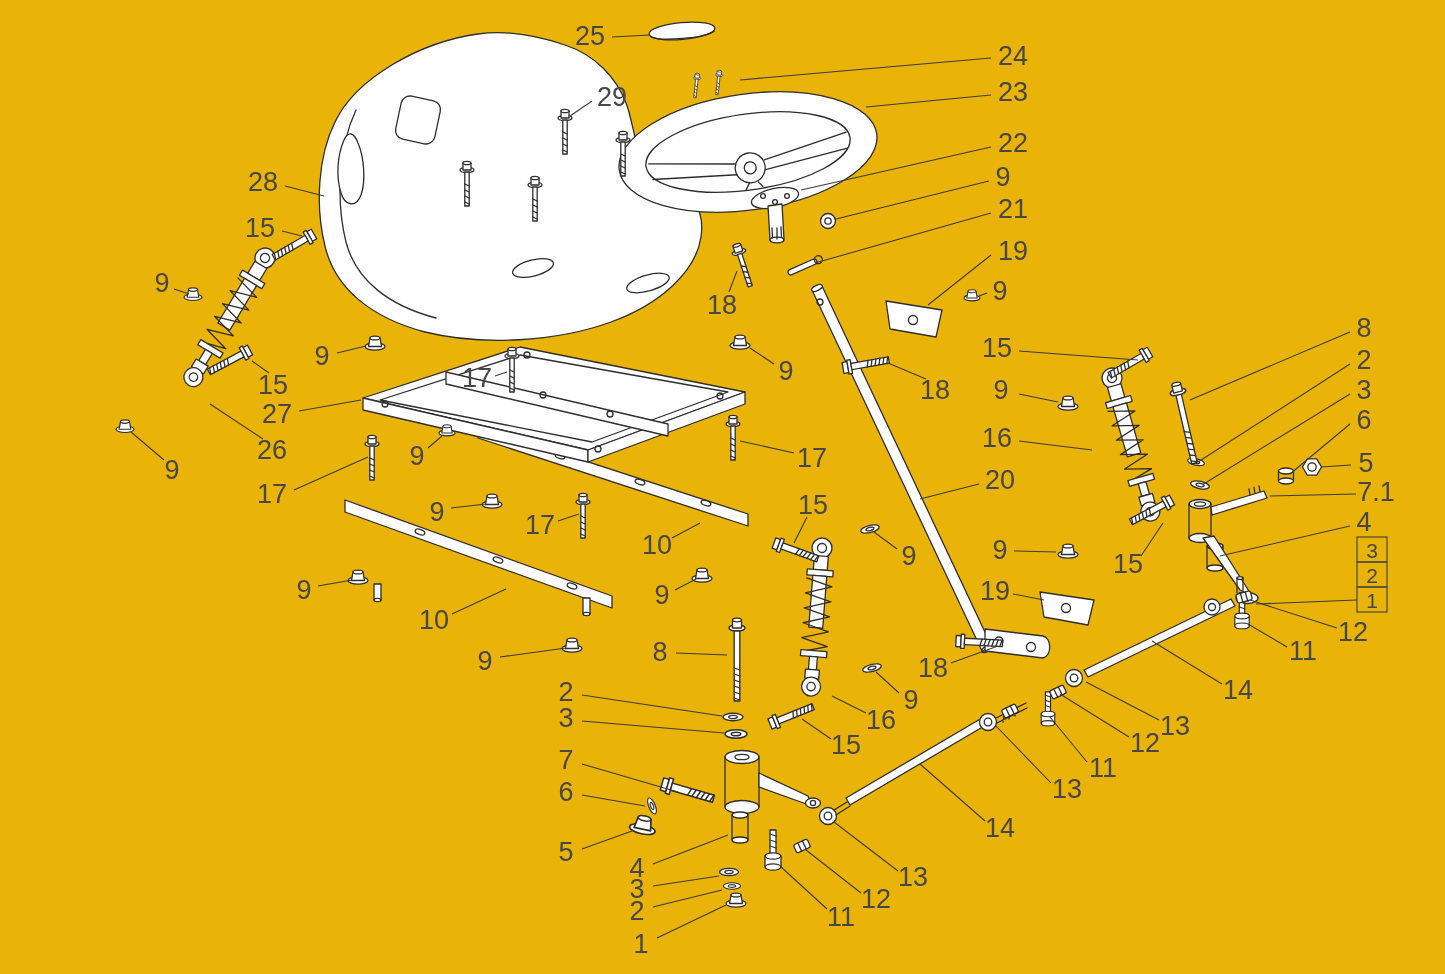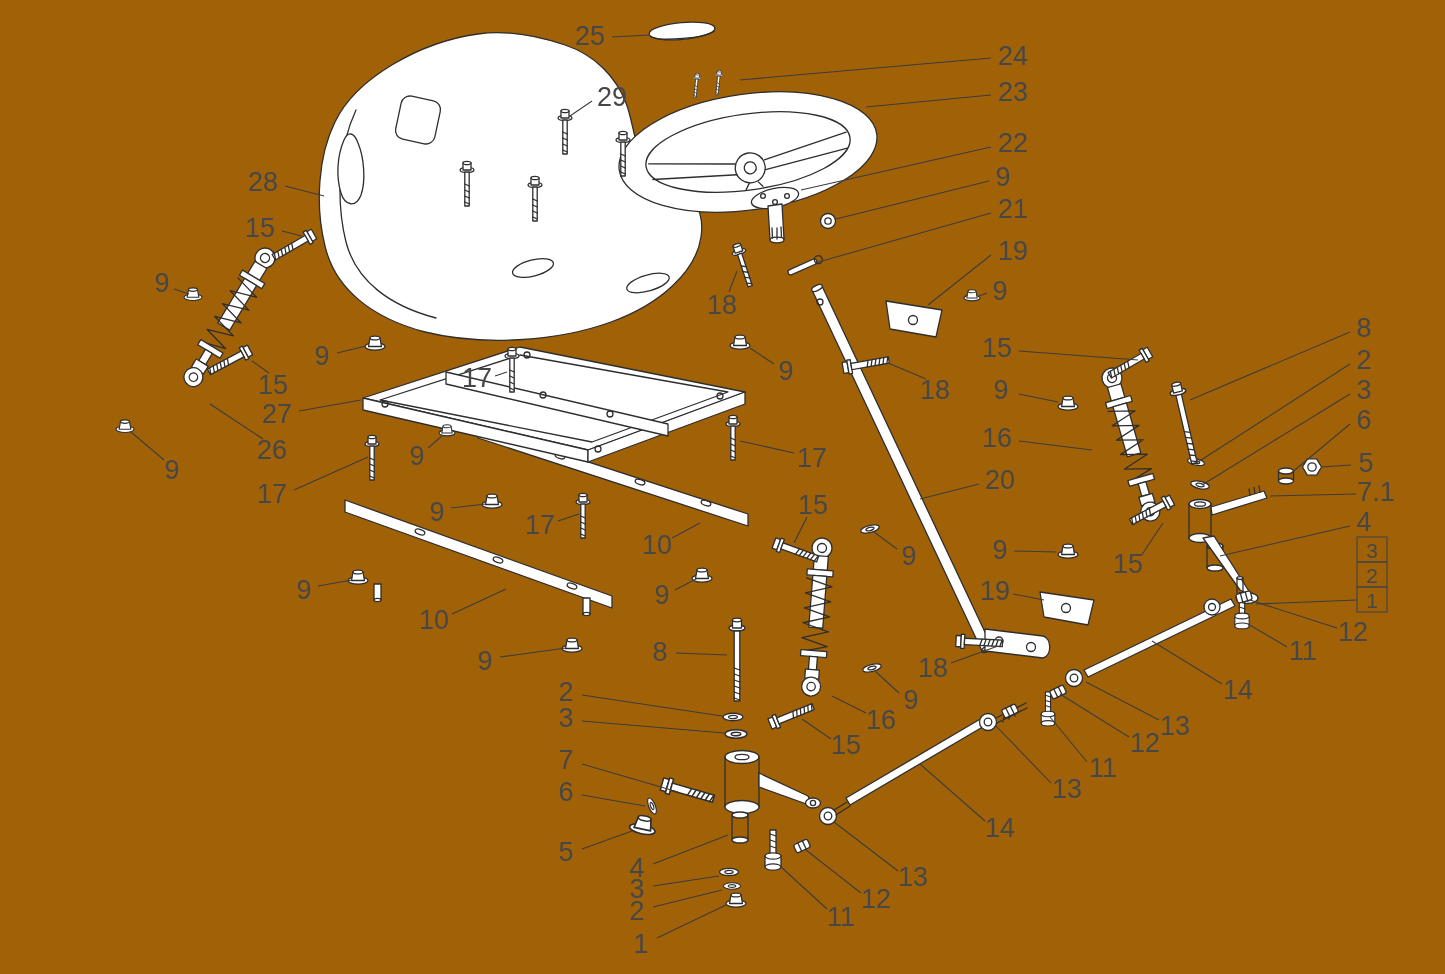--- a/index.html
+++ b/index.html
@@ -1,16 +1,16 @@
 <!DOCTYPE html>
 <html><head>
 <meta charset="utf-8">
 <style>
   html,body{margin:0;padding:0;background:#ffffff;}
-  .canvas{position:relative;width:1445px;height:974px;background:#a16207;overflow:hidden;text-decoration:underline;}
+  .canvas{position:relative;width:1445px;height:974px;background:#eab308;overflow:hidden;text-decoration:underline;}
   svg{display:block;}
   .ln{fill:none;stroke:#2e2e2e;stroke-width:1.3;stroke-linecap:round;stroke-linejoin:round;}
   .fw{fill:#ffffff;stroke:#2e2e2e;stroke-width:1.3;stroke-linejoin:round;}
   .leader{stroke:#3c3c3c;stroke-width:1.05;fill:none;}
   .callout{font-family:"Liberation Sans",sans-serif;font-size:27px;fill:#474747;text-anchor:middle;dominant-baseline:central;}
   .callout.small{font-size:21px;}
   .cellbox{fill:none;stroke:#474747;stroke-width:1.2;}
 </style>
 </head>
 <body>

